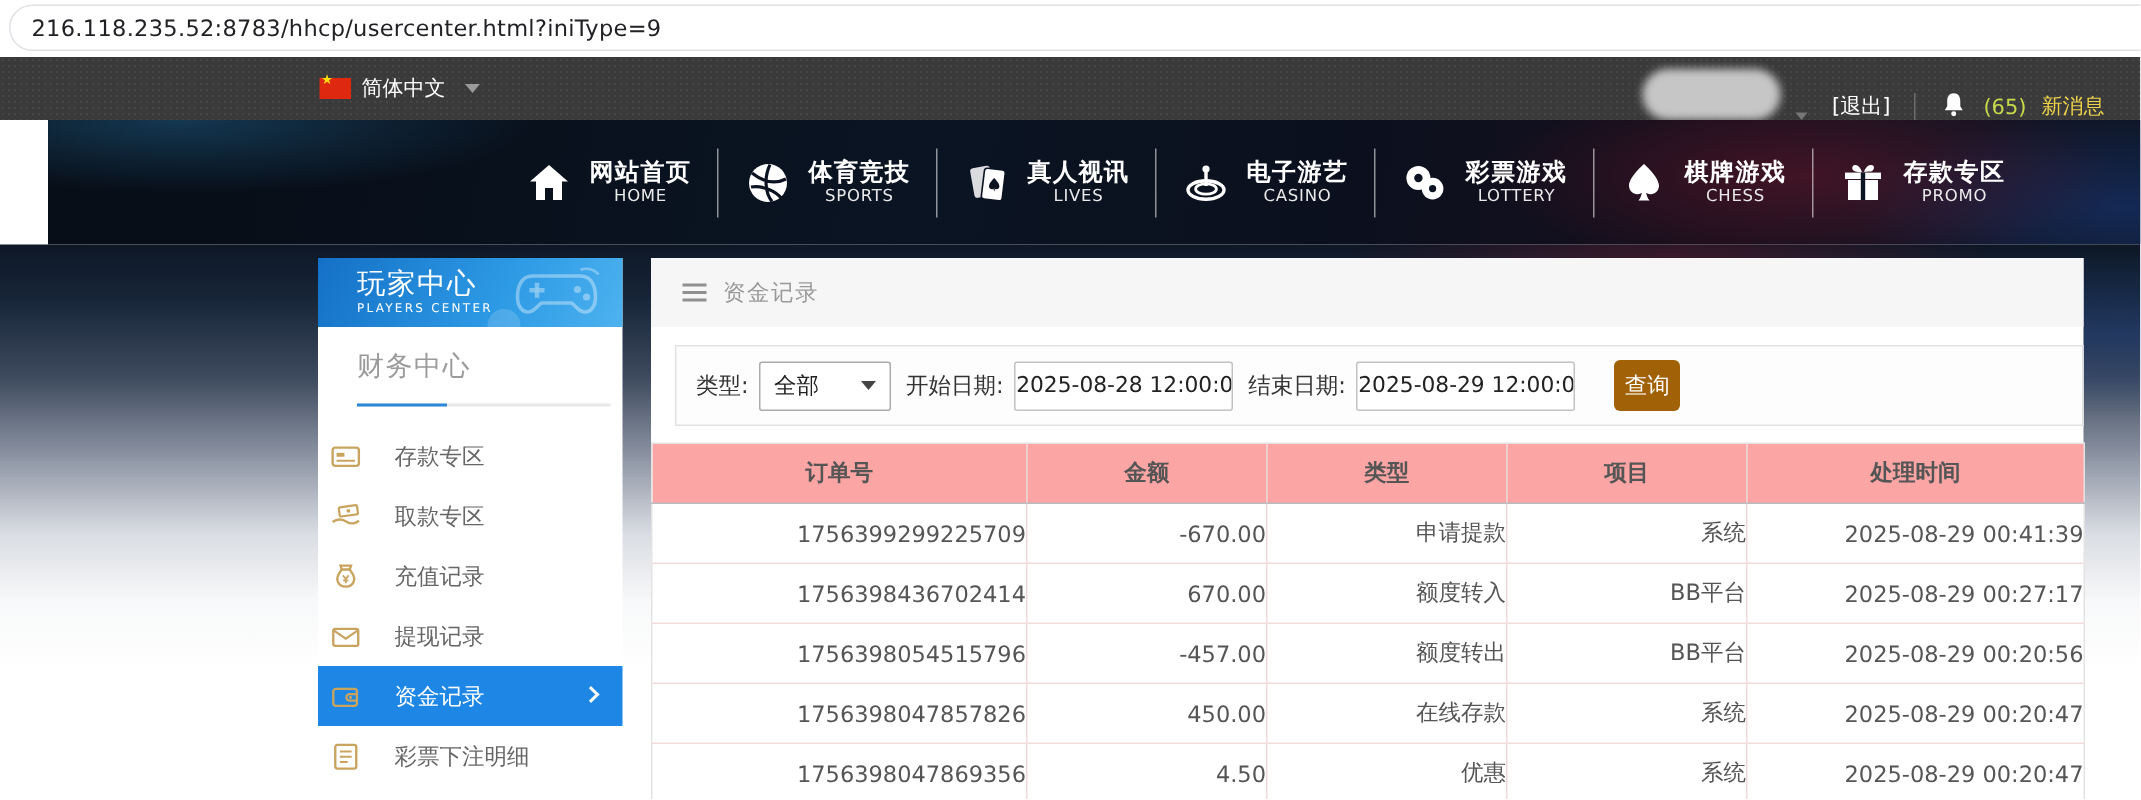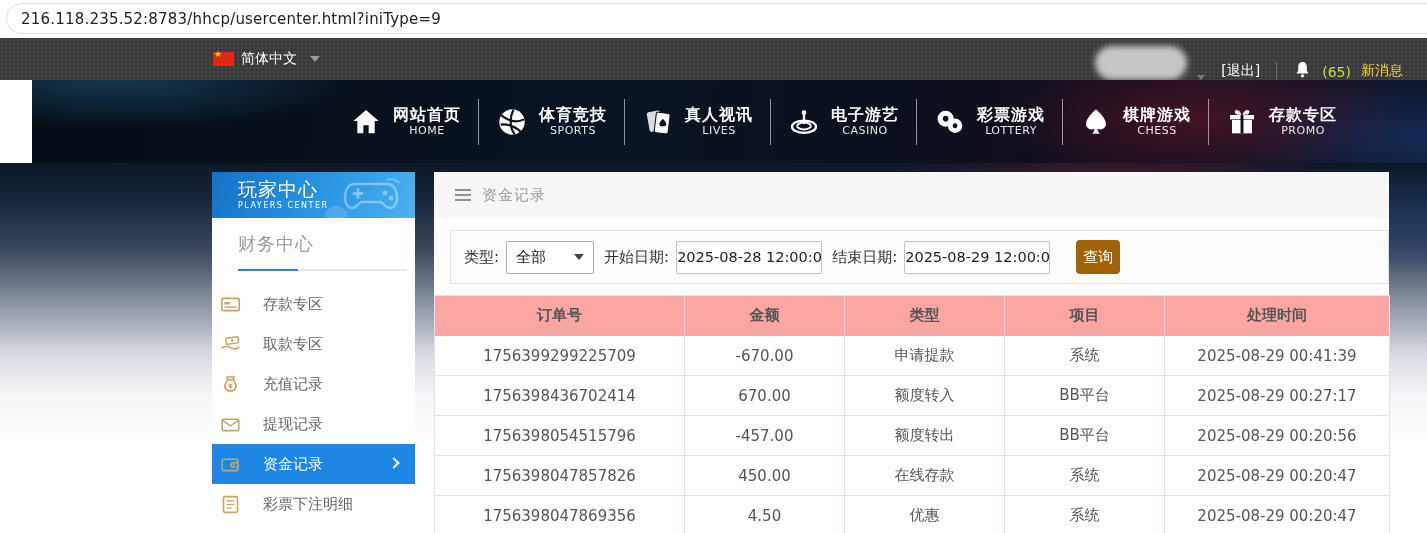--- a/index.html
+++ b/index.html
@@ -96,21 +96,21 @@
                    border-top:6px solid #444; }
   .f-input { width:146px; height:33px; border:1px solid #c2c2c2; border-radius:2px; background:#fff;
              font-size:14.5px; color:#222; text-align:center; font-family:inherit; margin-right:10px; }
   .f-btn { width:44px; height:34px; margin-left:16px; background:#a16207; color:#fff; border:none;
            border-radius:4px; font-size:15px; cursor:pointer; font-family:inherit; }
 
   table.records { margin-top:11px; width:955px; border-collapse:collapse; table-layout:fixed;
                   border:1px solid #e3e3e3; }
   .records th { height:40px; background:#fca5a5; font-size:15px; font-weight:700; color:#555;
                 border-bottom:1px solid #b9bcc0; border-right:1px solid #efd3d3; text-align:center; }
-  .records td { height:40px; font-size:15px; color:#555; text-align:center;
+  .records td { height:40px; font-size:15px; color:#555; text-align:right;
                 border-right:1px solid #f2d8d8; border-bottom:1px solid #f2dcdc; background:#fff; }
   .records th:last-child, .records td:last-child { border-right:none; }
 </style>
 </head>
 <body>
 
 <div class="screen">
 
   <div class="url-bar">
     <div class="url-pill">

